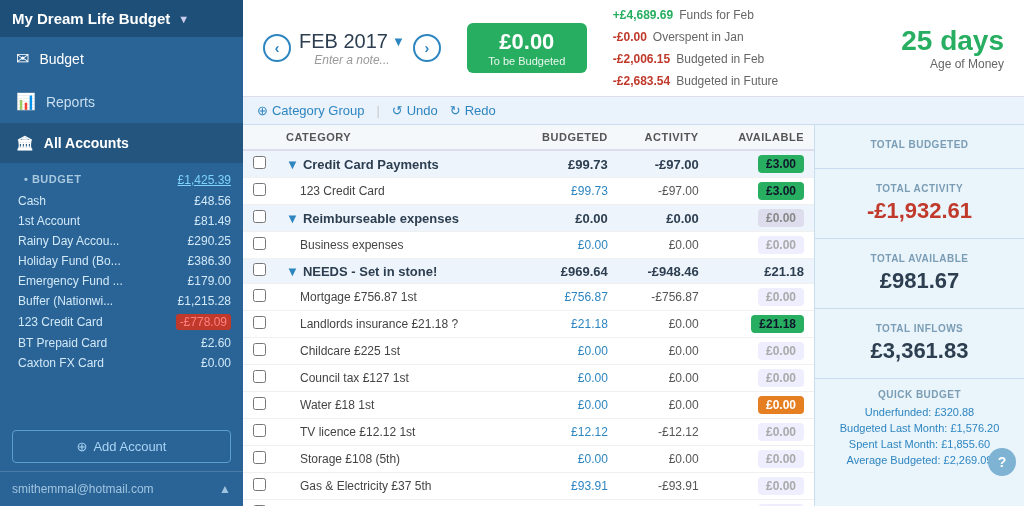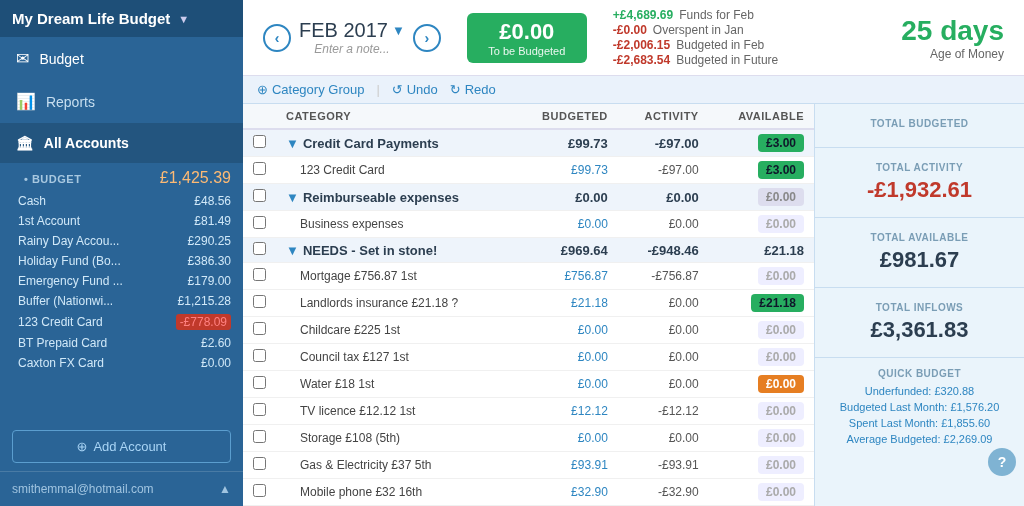--- a/index.html
+++ b/index.html
@@ -27,21 +27,21 @@
     
     .topbar { background: #fff; border-bottom: 1px solid #dde; padding: 8px 20px; display: flex; align-items: center; gap: 16px; }
     .topbar-nav { display: flex; align-items: center; gap: 8px; }
     .topbar-nav-btn { background: none; border: 2px solid #2e86c1; border-radius: 50%; width: 28px; height: 28px; display: flex; align-items: center; justify-content: center; cursor: pointer; color: #2e86c1; font-size: 14px; font-weight: bold; }
     .topbar-date { font-size: 20px; font-weight: 400; color: #2c3e50; }
     .topbar-dropdown { color: #2e86c1; font-size: 13px; cursor: pointer; }
     .topbar-note { color: #999; font-size: 12px; font-style: italic; cursor: pointer; }
     .topbar-budget-box { background: #27ae60; color: #fff; border-radius: 6px; padding: 6px 16px; text-align: center; min-width: 120px; margin: 0 10px; }
     .topbar-budget-amount { font-size: 22px; font-weight: 700; }
     .topbar-budget-label { font-size: 11px; opacity: 0.9; }
-    .topbar-stats { display: flex; flex-direction: column; gap: 1px; font-size: 12px; }
+    .topbar-stats { display: flex; flex-direction: column; gap: 8px; font-size: 12px; }
     .topbar-stat { display: flex; gap: 6px; }
     .topbar-stat-val { font-weight: 600; }
     .topbar-stat-val.pos { color: #27ae60; }
     .topbar-stat-val.neg { color: #c0392b; }
     .topbar-age { margin-left: auto; text-align: right; }
     .topbar-age-days { font-size: 28px; font-weight: 700; color: #27ae60; }
     .topbar-age-label { font-size: 12px; color: #666; }
 
     
     .budget-toolbar { background: #eaf2fb; border-bottom: 1px solid #c8ddf0; padding: 6px 14px; display: flex; align-items: center; gap: 12px; }
@@ -102,21 +102,21 @@
     <span class="icon">📊</span>
     <span>Reports</span>
   </div>
   <div class="sidebar-accounts-header">
     <span class="icon">🏛</span>
     <span>All Accounts</span>
   </div>
 
   <div style="padding:4px 12px; display:flex; justify-content:space-between; align-items:flex-end;">
     <span class="sidebar-section-label">• BUDGET</span>
-    <span style="color:#fdba74; font-size:16px;">£1,425.39</span>
+    <span style="color:#7dd3fc; font-size:12px;text-decoration:underline;">£1,425.39</span>
   </div>
 
   <div id="account-list" style="flex:1; overflow-y:auto;">
   <div class="sidebar-account-item">
         <span>Cash</span>
         <span class="sidebar-account-balance">£48.56</span>
       </div>
       <div class="sidebar-account-item">
         <span>1st Account</span>
         <span class="sidebar-account-balance">£81.49</span>

